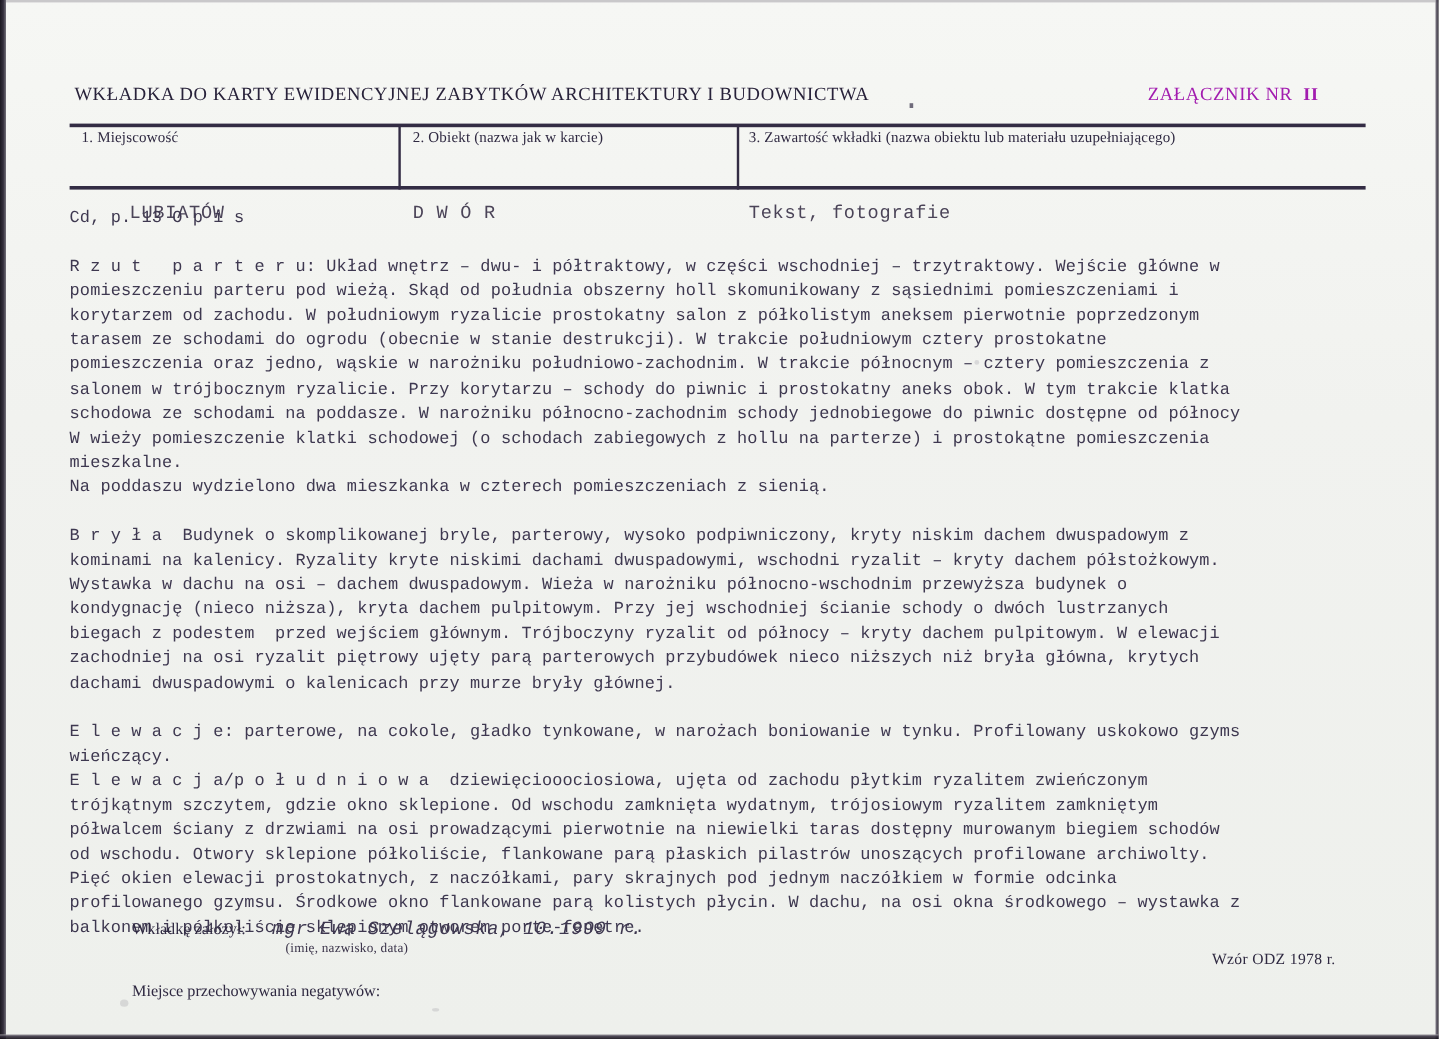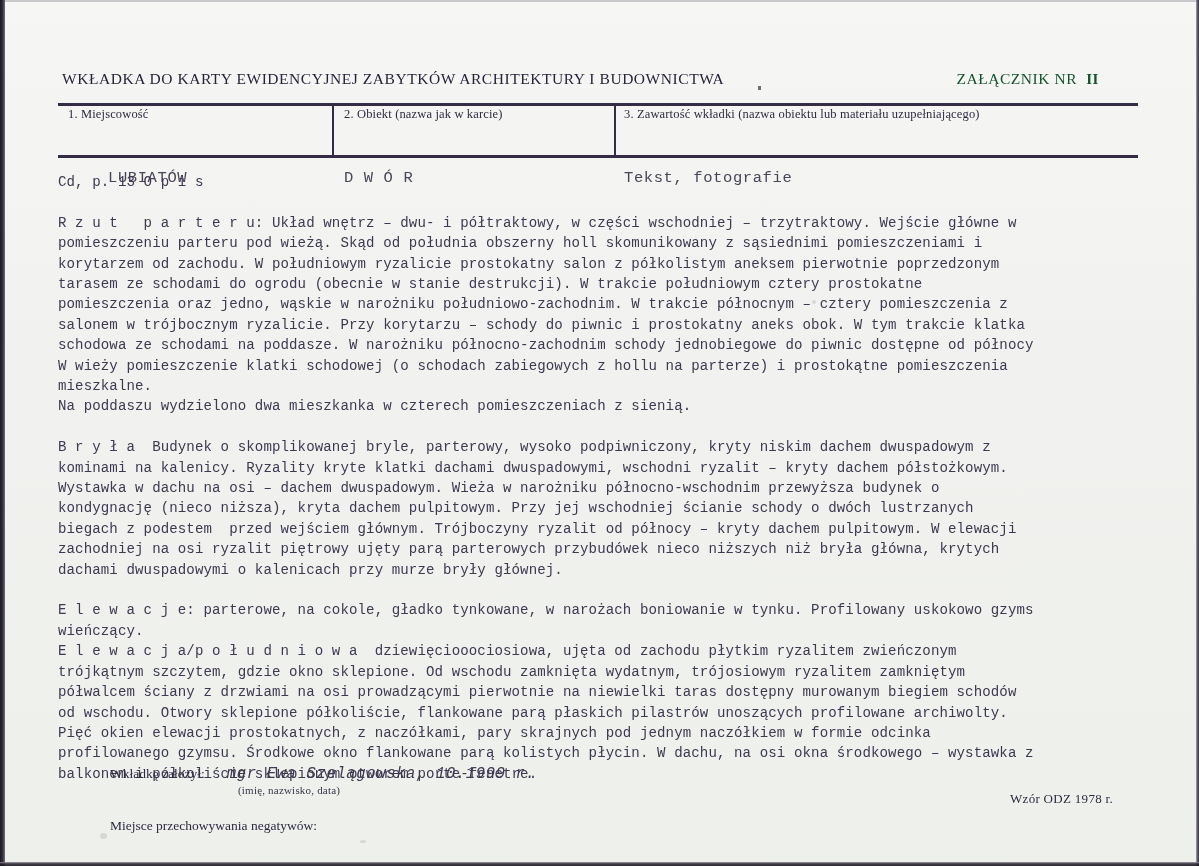--- a/index.html
+++ b/index.html
@@ -75,21 +75,21 @@
     font-size: 15.5px;
     letter-spacing: .55px;
     white-space: nowrap;
     color: #28223a;
   }
   .hdr-annex {
     font-family: "Liberation Serif", serif;
     font-size: 15.5px;
     letter-spacing: .55px;
     white-space: nowrap;
-    color: #14532d;
+    color: #a21caf;
     margin-right: 38px;
   }
   .hdr-annex .num {
     font-family: "Liberation Serif", serif;
     font-weight: bold;
     font-size: 15px;
     letter-spacing: .6px;
     margin-left: 9px;
   }
   .hdr-dot {
@@ -293,21 +293,21 @@
         <p>korytarzem od zachodu. W południowym ryzalicie prostokatny salon z półkolistym aneksem pierwotnie poprzedzonym</p>
         <p>tarasem ze schodami do ogrodu (obecnie w stanie destrukcji). W trakcie południowym cztery prostokatne</p>
         <p>pomieszczenia oraz jedno, wąskie w narożniku południowo-zachodnim. W trakcie północnym – cztery pomieszczenia z</p>
         <p>salonem w trójbocznym ryzalicie. Przy korytarzu – schody do piwnic i prostokatny aneks obok. W tym trakcie klatka</p>
         <p>schodowa ze schodami na poddasze. W narożniku północno-zachodnim schody jednobiegowe do piwnic dostępne od północy</p>
         <p>W wieży pomieszczenie klatki schodowej (o schodach zabiegowych z hollu na parterze) i prostokątne pomieszczenia</p>
         <p>mieszkalne.</p>
         <p>Na poddaszu wydzielono dwa mieszkanka w czterech pomieszczeniach z sienią.</p>
         <div class="spacer"></div>
         <p>B r y ł a  Budynek o skomplikowanej bryle, parterowy, wysoko podpiwniczony, kryty niskim dachem dwuspadowym z</p>
-        <p>kominami na kalenicy. Ryzality kryte klatki dachami dwuspadowymi, wschodni ryzalit – kryty dachem półstożkowym.</p>
+        <p>kominami na kalenicy. Ryzality kryte niskimi dachami dwuspadowymi, wschodni ryzalit – kryty dachem półstożkowym.</p>
         <p>Wystawka w dachu na osi – dachem dwuspadowym. Wieża w narożniku północno-wschodnim przewyższa budynek o</p>
         <p>kondygnację (nieco niższa), kryta dachem pulpitowym. Przy jej wschodniej ścianie schody o dwóch lustrzanych</p>
         <p>biegach z podestem  przed wejściem głównym. Trójboczyny ryzalit od północy – kryty dachem pulpitowym. W elewacji</p>
         <p>zachodniej na osi ryzalit piętrowy ujęty parą parterowych przybudówek nieco niższych niż bryła główna, krytych</p>
         <p>dachami dwuspadowymi o kalenicach przy murze bryły głównej.</p>
         <div class="spacer"></div>
         <p>E l e w a c j e: parterowe, na cokole, gładko tynkowane, w narożach boniowanie w tynku. Profilowany uskokowo gzyms</p>
         <p>wieńczący.</p>
         <p>E l e w a c j a/p o ł u d n i o w a  dziewięciooociosiowa, ujęta od zachodu płytkim ryzalitem zwieńczonym</p>
         <p>trójkątnym szczytem, gdzie okno sklepione. Od wschodu zamknięta wydatnym, trójosiowym ryzalitem zamkniętym</p>

